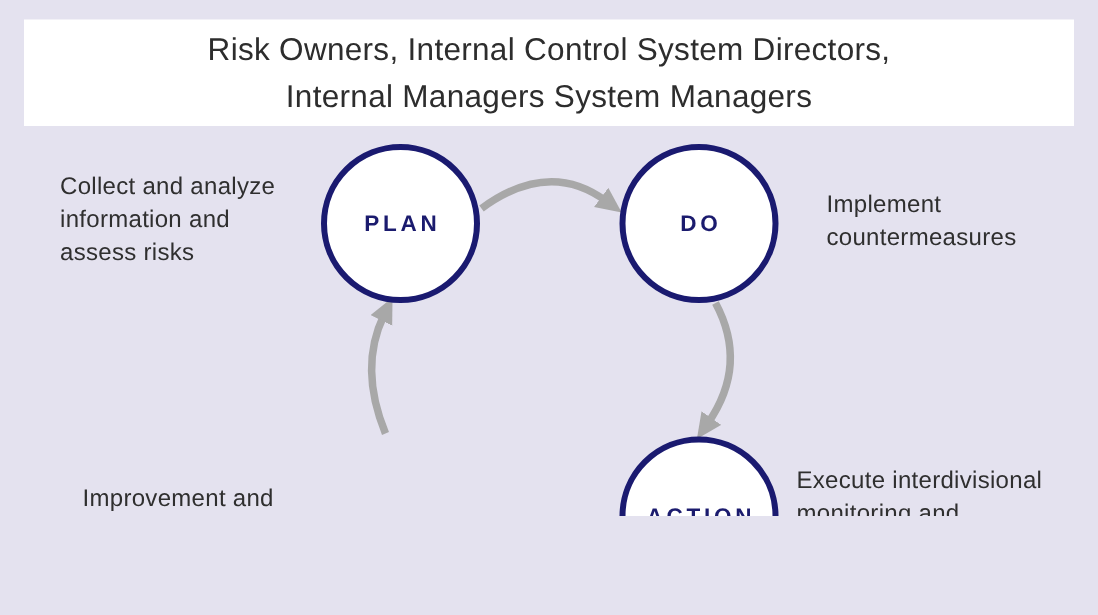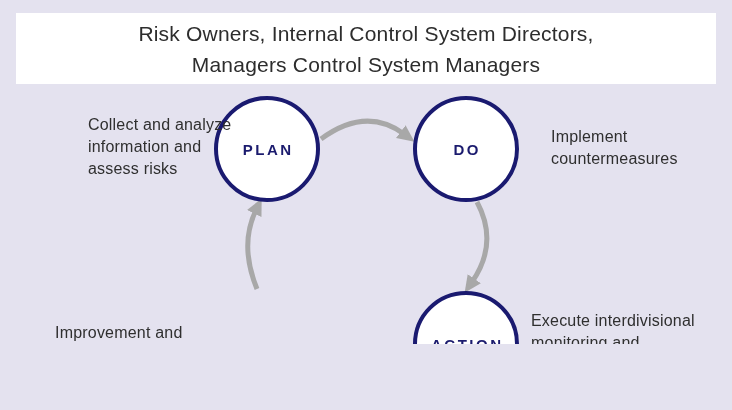--- a/index.html
+++ b/index.html
@@ -69,33 +69,33 @@
   .circle-action{left:214px; top:291px;}
   .circle-check {left:413px; top:291px;}
   .desc{
     position:absolute;
     font-size:16px;
     line-height:22px;
     color:var(--label-text);
     white-space:pre-line;
     letter-spacing:0.2px;
   }
-  .desc-plan  {left:40px;  top:114px; width:185px;margin-left:48px;}
+  .desc-plan  {left:40px;  top:114px; width:185px;}
   .desc-do    {left:531px; top:126px; width:190px;margin-left:20px;}
   .desc-action{left:55px;  top:322px; width:180px;}
   .desc-check {left:531px; top:310px; width:200px;}
 </style>
 </head>
 <body>
 
 <div class="stage">
 
   <div class="header">
     <div class="title-line">Risk Owners, Internal Control System Directors,</div>
-    <div class="title-line">Managers Control System Managers</div>
+    <div class="title-line">Internal Managers System Managers</div>
   </div>
 
   <svg class="arrows" viewBox="0 0 732 410" aria-hidden="true">
     <defs>
       <marker id="arrowhead" markerUnits="userSpaceOnUse" markerWidth="20" markerHeight="18" refX="4" refY="8" orient="auto">
         <path d="M0,0 L17,8 L0,16 Z" fill="var(--arrow, #a8a8a8)"></path>
       </marker>
     </defs>
     <path d="M 321 139 Q 366 106 404 134" fill="none" stroke="var(--arrow, #a8a8a8)" stroke-width="5" marker-end="url(#arrowhead)"></path>
     <path d="M 477 202 Q 499 243 472 282" fill="none" stroke="var(--arrow, #a8a8a8)" stroke-width="5" marker-end="url(#arrowhead)"></path>

